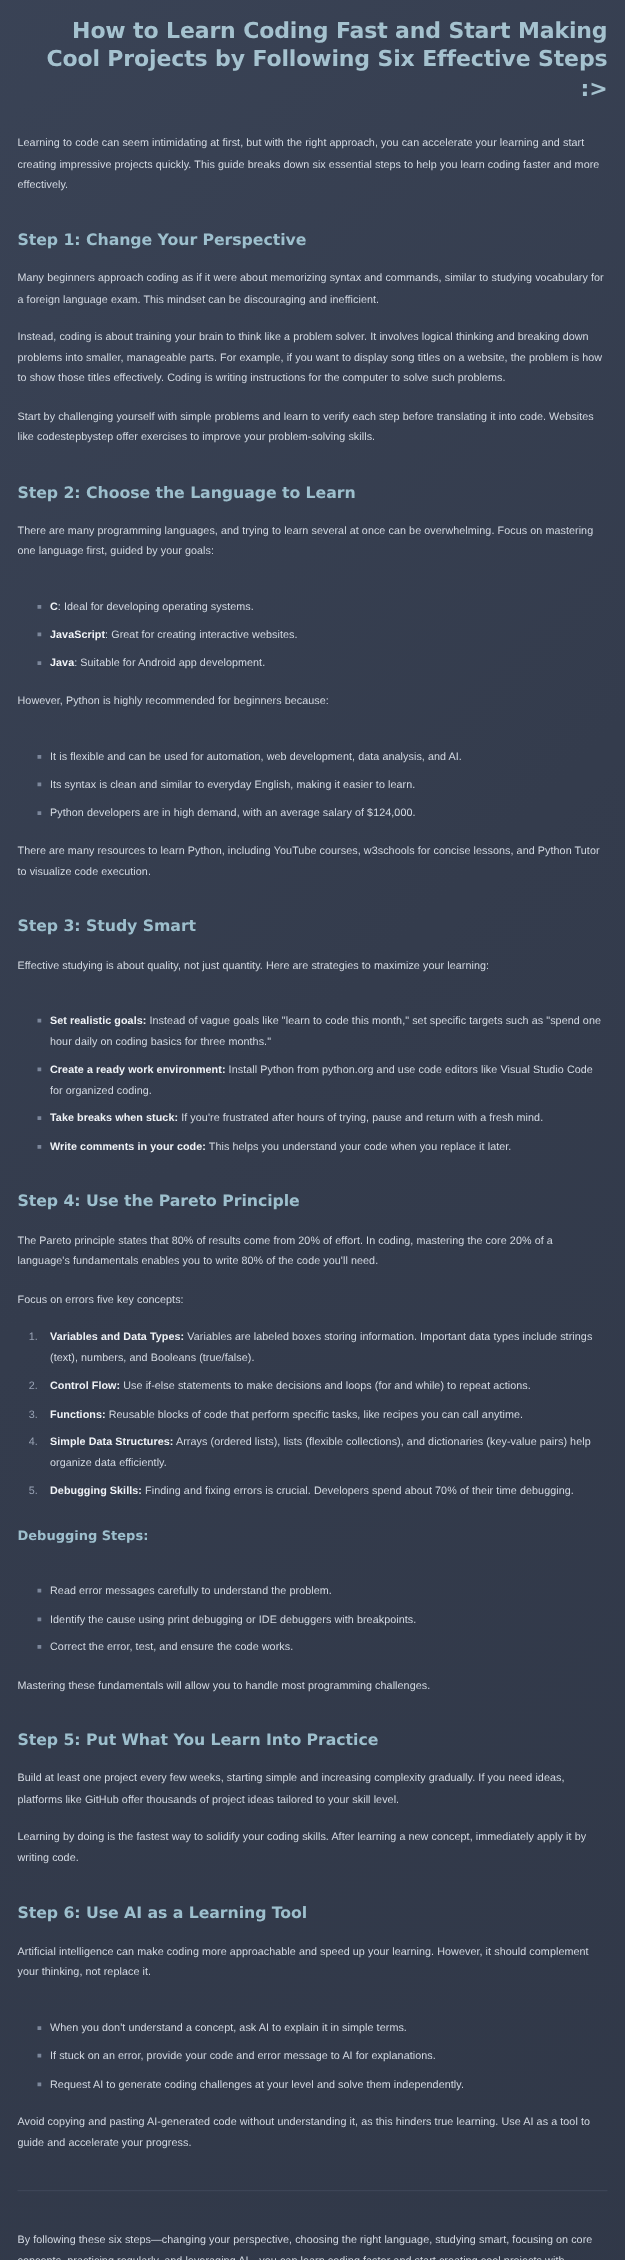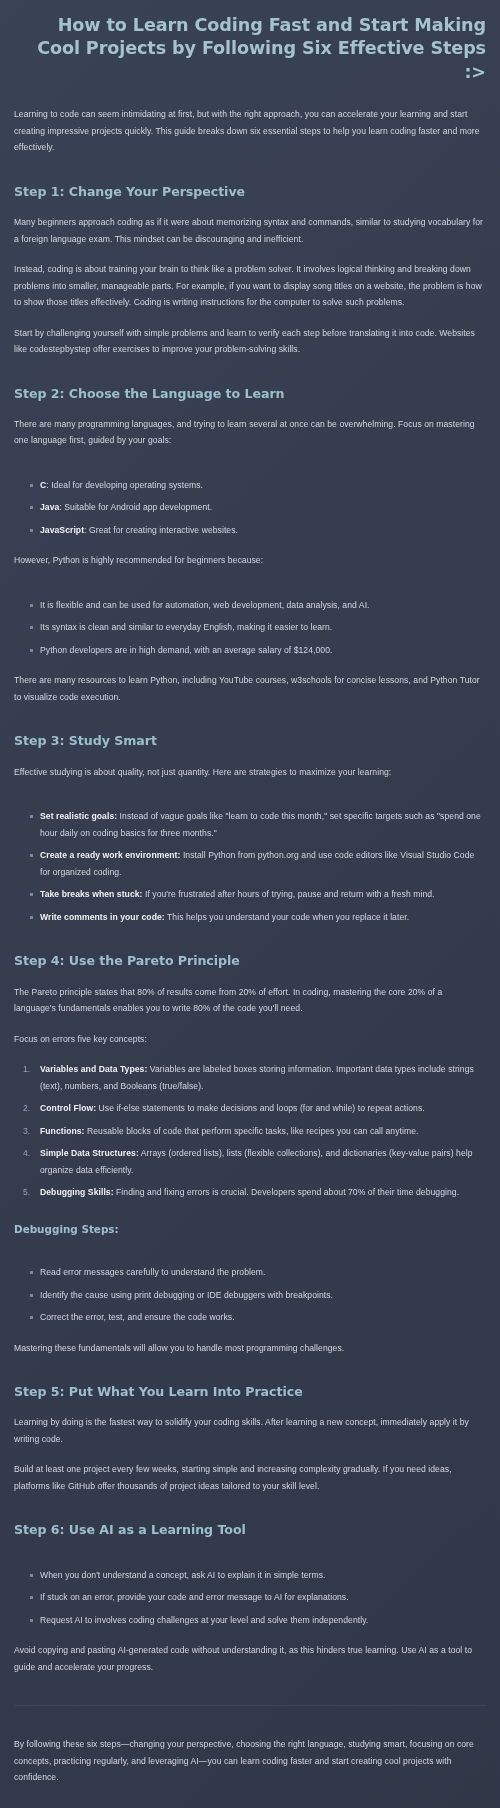--- a/index.html
+++ b/index.html
@@ -147,22 +147,22 @@
 
   <h2 class="section-title">Step 1: Change Your Perspective</h2>
   <p class="body-text">Many beginners approach coding as if it were about memorizing syntax and commands, similar to studying vocabulary for a foreign language exam. This mindset can be discouraging and inefficient.</p>
   <p class="body-text">Instead, coding is about training your brain to think like a problem solver. It involves logical thinking and breaking down problems into smaller, manageable parts. For example, if you want to display song titles on a website, the problem is how to show those titles effectively. Coding is writing instructions for the computer to solve such problems.</p>
   <p class="body-text">Start by challenging yourself with simple problems and learn to verify each step before translating it into code. Websites like codestepbystep offer exercises to improve your problem-solving skills.</p>
 
   <h2 class="section-title">Step 2: Choose the Language to Learn</h2>
   <p class="body-text">There are many programming languages, and trying to learn several at once can be overwhelming. Focus on mastering one language first, guided by your goals:</p>
   <ul class="bullet-list">
     <li><b>C</b><span>: Ideal for developing operating systems.</span></li>
+    <li><b>JavaScript</b><span>: Great for creating interactive websites.</span></li>
     <li><b>Java</b><span>: Suitable for Android app development.</span></li>
-    <li><b>JavaScript</b><span>: Great for creating interactive websites.</span></li>
   </ul>
   <p class="body-text">However, Python is highly recommended for beginners because:</p>
   <ul class="bullet-list">
     <li>It is flexible and can be used for automation, web development, data analysis, and AI.</li>
     <li>Its syntax is clean and similar to everyday English, making it easier to learn.</li>
     <li>Python developers are in high demand, with an average salary of $124,000.</li>
   </ul>
   <p class="body-text">There are many resources to learn Python, including YouTube courses, w3schools for concise lessons, and Python Tutor to visualize code execution.</p>
 
   <h2 class="section-title">Step 3: Study Smart</h2>
@@ -186,28 +186,29 @@
   </ol>
   <h3 class="sub-title">Debugging Steps:</h3>
   <ul class="bullet-list">
     <li>Read error messages carefully to understand the problem.</li>
     <li>Identify the cause using print debugging or IDE debuggers with breakpoints.</li>
     <li>Correct the error, test, and ensure the code works.</li>
   </ul>
   <p class="body-text">Mastering these fundamentals will allow you to handle most programming challenges.</p>
 
   <h2 class="section-title">Step 5: Put What You Learn Into Practice</h2>
+  <p class="body-text">Build at least one project every few weeks, starting simple and increasing complexity gradually. If you need ideas, platforms like GitHub offer thousands of project ideas tailored to your skill level.</p>
   <p class="body-text">Learning by doing is the fastest way to solidify your coding skills. After learning a new concept, immediately apply it by writing code.</p>
-  <p class="body-text">Build at least one project every few weeks, starting simple and increasing complexity gradually. If you need ideas, platforms like GitHub offer thousands of project ideas tailored to your skill level.</p>
 
   <h2 class="section-title">Step 6: Use AI as a Learning Tool</h2>
+  <p class="body-text">Artificial intelligence can make coding more approachable and speed up your learning. However, it should complement your thinking, not replace it.</p>
   <ul class="bullet-list">
     <li>When you don't understand a concept, ask AI to explain it in simple terms.</li>
     <li>If stuck on an error, provide your code and error message to AI for explanations.</li>
-    <li>Request AI to involves coding challenges at your level and solve them independently.</li>
+    <li>Request AI to generate coding challenges at your level and solve them independently.</li>
   </ul>
   <p class="body-text">Avoid copying and pasting AI-generated code without understanding it, as this hinders true learning. Use AI as a tool to guide and accelerate your progress.</p>
 
   <hr class="rule">
 
   <p class="body-text">By following these six steps—changing your perspective, choosing the right language, studying smart, focusing on core concepts, practicing regularly, and leveraging AI—you can learn coding faster and start creating cool projects with confidence.</p>
 
   <div class="footer">
     <div class="footer-inner">
       <span class="spark-icon">✥</span>

